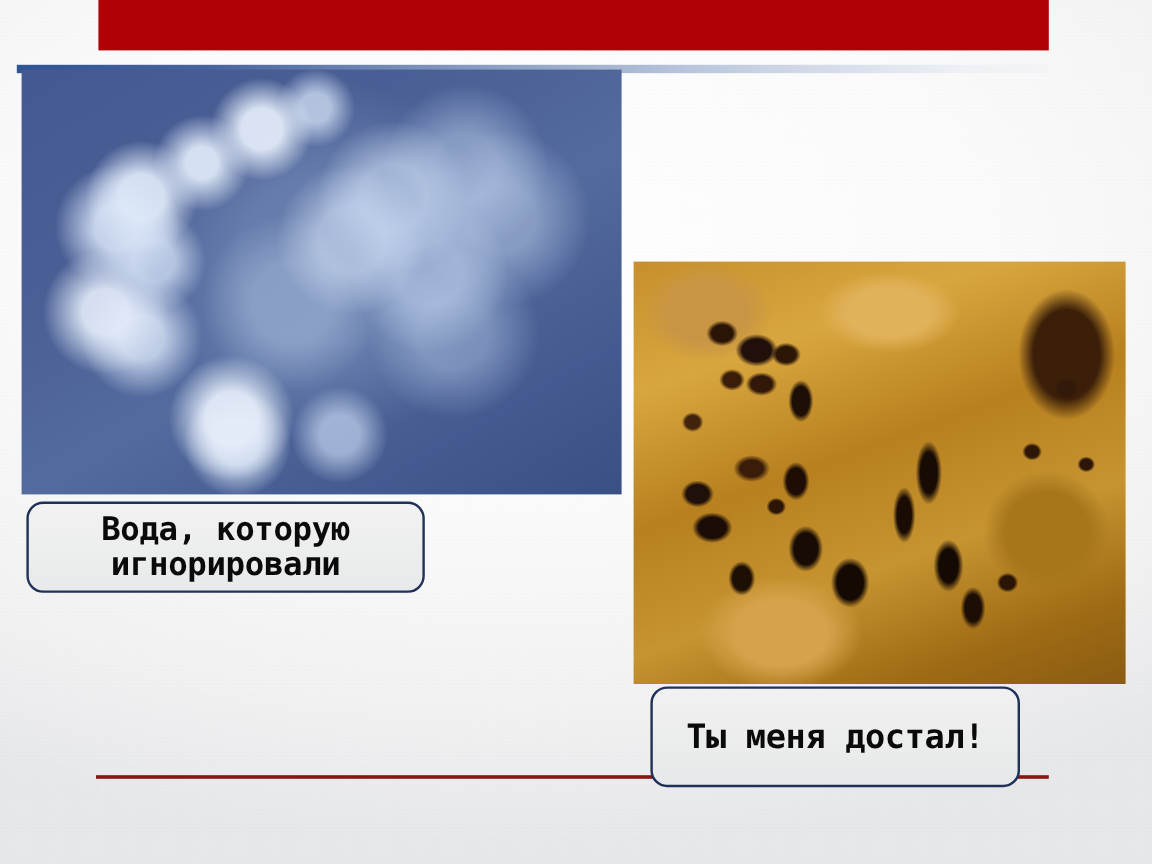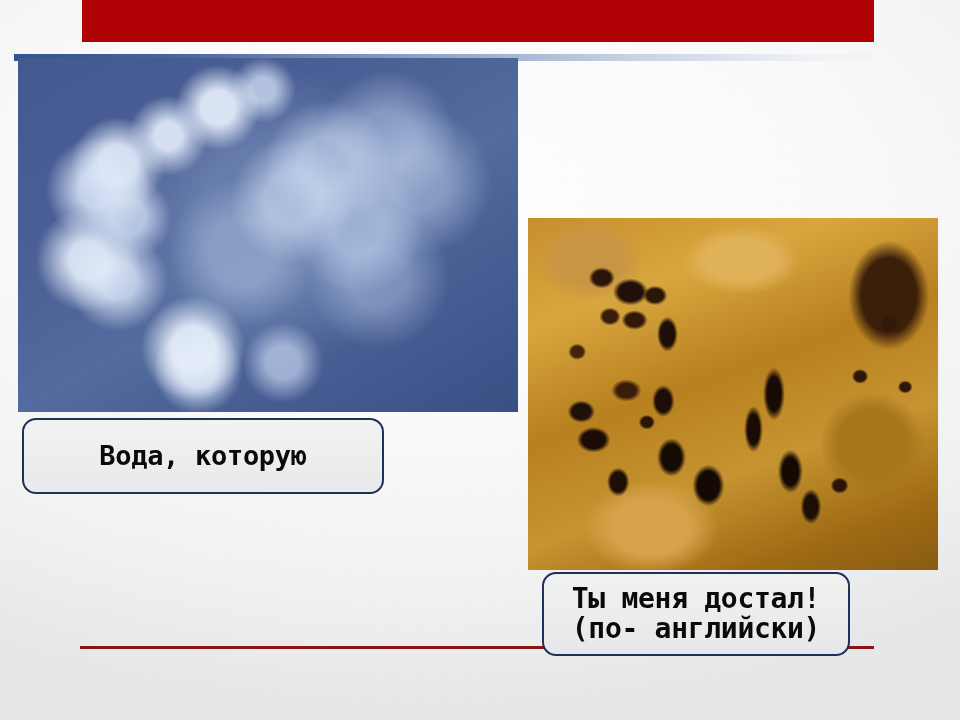--- a/index.html
+++ b/index.html
@@ -153,21 +153,21 @@
     color: #0a0a0a;
     font-family: "DejaVu Sans Mono", monospace;
     font-weight: 700;
     line-height: 1.08;
     text-align: center;
     letter-spacing: -0.3px;
   }
   #callout-blue {
     left: 22px;
     top: 418px;
-    width: 362px;
+    width: 332px;
     height: 76px;
     font-size: 27px;
     background: linear-gradient(180deg, #f2f2f2 0%, #eceded 55%, #e8e9ea 100%);
   }
   #callout-gold {
     left: 542px;
     top: 572px;
     width: 308px;
     height: 84px;
     font-size: 28px;
@@ -185,20 +185,20 @@
   <div class="blue-strip"></div>
 
   <div class="photo" id="photo-blue" title="Микрофотография кристалла воды в сине-фиолетовых тонах"></div>
 
   <div class="photo" id="photo-gold" title="Микрофотография кристалла воды в золотисто-коричневых тонах"></div>
 
   <div class="red-rule"></div>
 
   <div class="callout" id="callout-blue">
     <span class="line">Вода, которую</span>
+    <span class="line">игнорировали</span>
   </div>
 
   <div class="callout" id="callout-gold">
     <span class="line">Ты меня достал!</span>
-    <span class="line">(по- английски)</span>
   </div>
 
 </div>
 
 </body></html>

